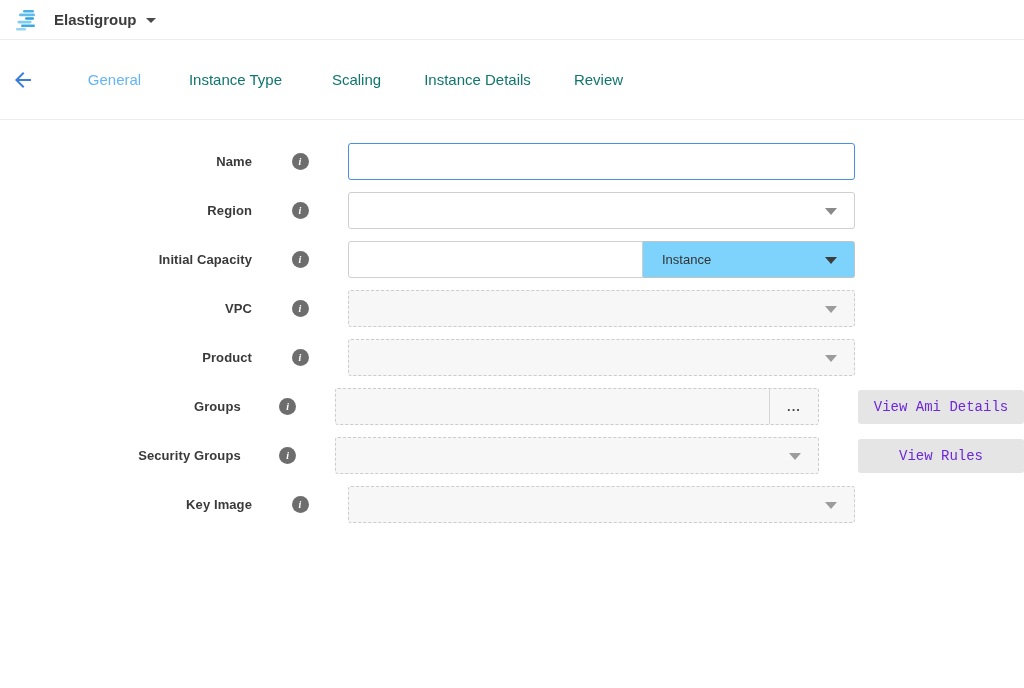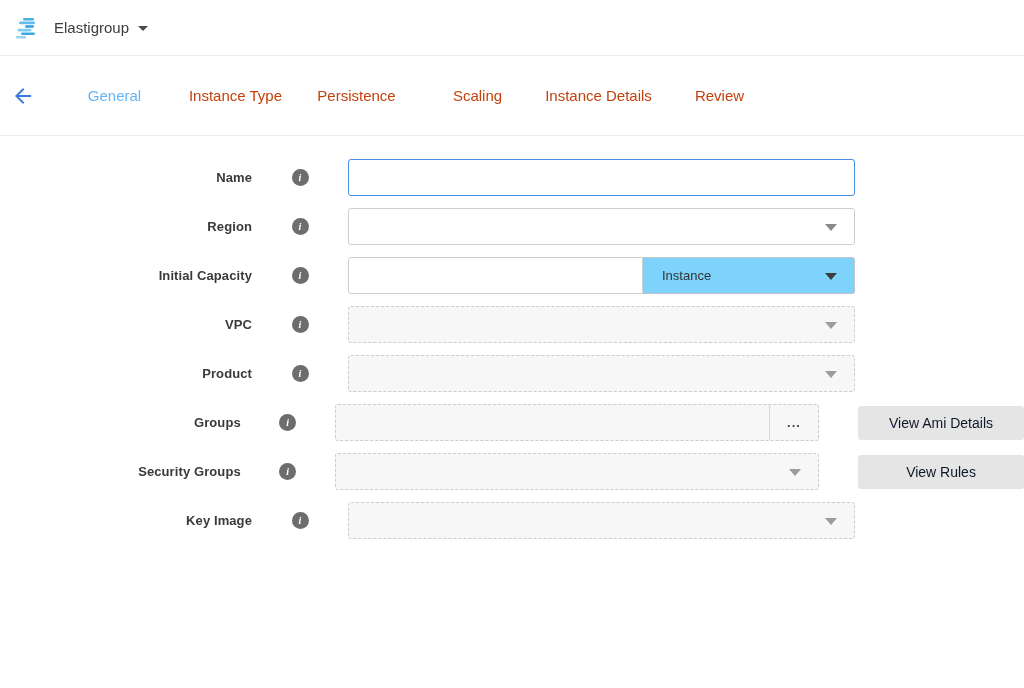--- a/index.html
+++ b/index.html
@@ -1,35 +1,35 @@
 <!DOCTYPE html>
 <html><head>
 <meta charset="utf-8">
 <style>
   * { margin:0; padding:0; box-sizing:border-box; }
   html,body { width:1024px; height:688px; background:#fff;
     font-family:"Liberation Sans", sans-serif; overflow:hidden; }
 
   
-  .topbar { height:56px; display:flex; align-items:center;
-    padding:0 16px; border-bottom:1px solid #ededed; background:#fff; }
+  .topbar { height:40px; display:flex; align-items:center;
+    padding:0 16px; border-bottom:1px solid #ededed; background:#fff;font-weight:bold; }
   .brand { display:flex; align-items:center; cursor:pointer; }
   .brand svg { display:block; margin-right:12px; }
   .app-name { font-size:15px; color:#3c3c3c; }
   .caret-sm { width:0; height:0; margin-left:9px; margin-top:2px;
     border-left:5px solid transparent; border-right:5px solid transparent;
     border-top:5px solid #4a4a4a; }
 
   
   .tabbar { height:80px; display:flex; align-items:center;
     border-bottom:1px solid #ededed; background:#fff; padding-left:8px; }
   .back-btn { width:30px; height:30px; display:flex; align-items:center;
     justify-content:center; cursor:pointer; flex:none; }
   .tabs { display:flex; margin-left:16px; }
-  .tab { min-width:121px; text-align:center; font-size:15px; color:#c2410c;
+  .tab { min-width:121px; text-align:center; font-size:15px; color:#0f766e;
     cursor:pointer; padding:6px 0; white-space:nowrap; }
   .tab.active { color:#64b5f6; }
 
   
   .form { padding-top:23px; }
   .row { display:flex; align-items:center; height:37px; margin-bottom:12px;gap:24px; }
   .label-col { width:252px; text-align:right; font-size:13px; font-weight:bold;
     color:#3a3a3a; letter-spacing:0.1px; }
   .icon-col { width:48px; display:flex; justify-content:center; align-items:center; }
   .info-icon { width:17px; height:17px; border-radius:50%; background:#6d6d6d;
@@ -63,22 +63,22 @@
   
   .browse-field { width:100%; height:100%; border:1px dashed #cccccc;
     border-radius:3px; background:#f7f7f7; position:relative; cursor:pointer; }
   .browse-box { position:absolute; right:0; top:0; width:49px; height:100%;
     border-left:1px solid #d6d6d6; display:flex; align-items:center;
     justify-content:center; font-size:13px; font-weight:bold; color:#4a4a4a;
     letter-spacing:1px; cursor:pointer; }
 
   .action-col { margin-left:15px; }
   .action-btn { width:166px; height:34px; background:#e5e5e5; border:none;
-    border-radius:3px; font-size:14px; color:#0f172a; cursor:pointer;
-    font-family:Liberation Sans, sans-serif; }
+    border-radius:3px; font-size:14px; color:#6d28d9; cursor:pointer;
+    font-family:Liberation Mono, monospace; }
 </style>
 </head>
 <body>
 
 <div class="topbar">
   <div class="brand">
     <svg width="26" height="22" viewBox="0 0 26 22">
       <rect x="7" y="1" width="11" height="2.6" rx="1.3" fill="#49b0e6"></rect>
       <rect x="3" y="4.6" width="16" height="2.6" rx="1.3" fill="#63bdec"></rect>
       <rect x="9" y="8.2" width="9" height="2.6" rx="1.3" fill="#2d9fdb"></rect>
@@ -93,21 +93,20 @@
 
 <div class="tabbar">
   <div class="back-btn">
     <svg width="24" height="24" viewBox="0 0 24 24">
       <path d="M20 11H7.83l5.59-5.59L12 4l-8 8 8 8 1.41-1.41L7.83 13H20v-2z" fill="#3a7cdb"></path>
     </svg>
   </div>
   <div class="tabs">
     <div class="tab active">General</div>
     <div class="tab">Instance Type</div>
-    <div class="tab">Persistence</div>
     <div class="tab">Scaling</div>
     <div class="tab">Instance Details</div>
     <div class="tab">Review</div>
   </div>
 </div>
 
 <div class="form">
 
   <div class="row">
     <div class="label-col">Name</div>

